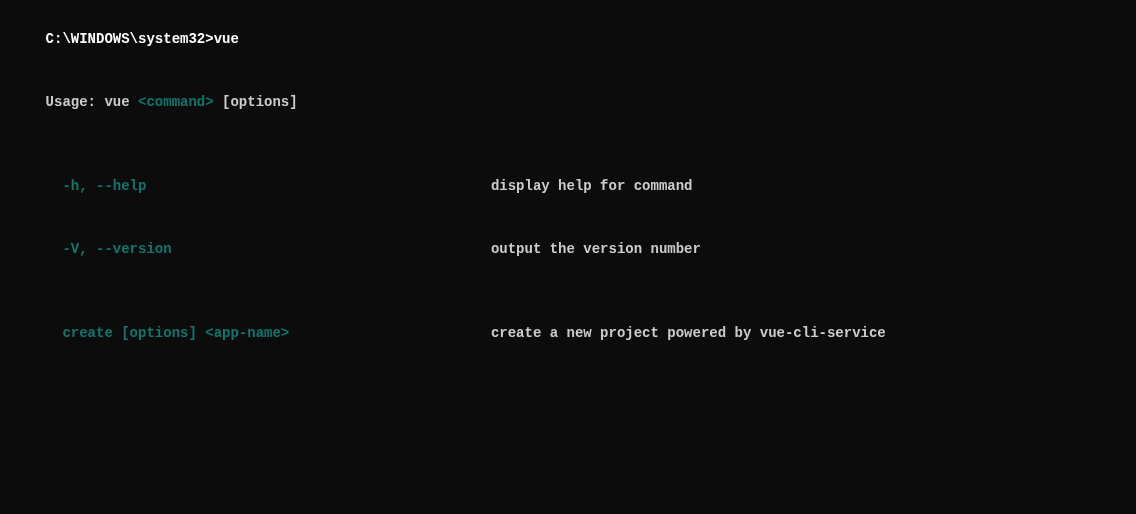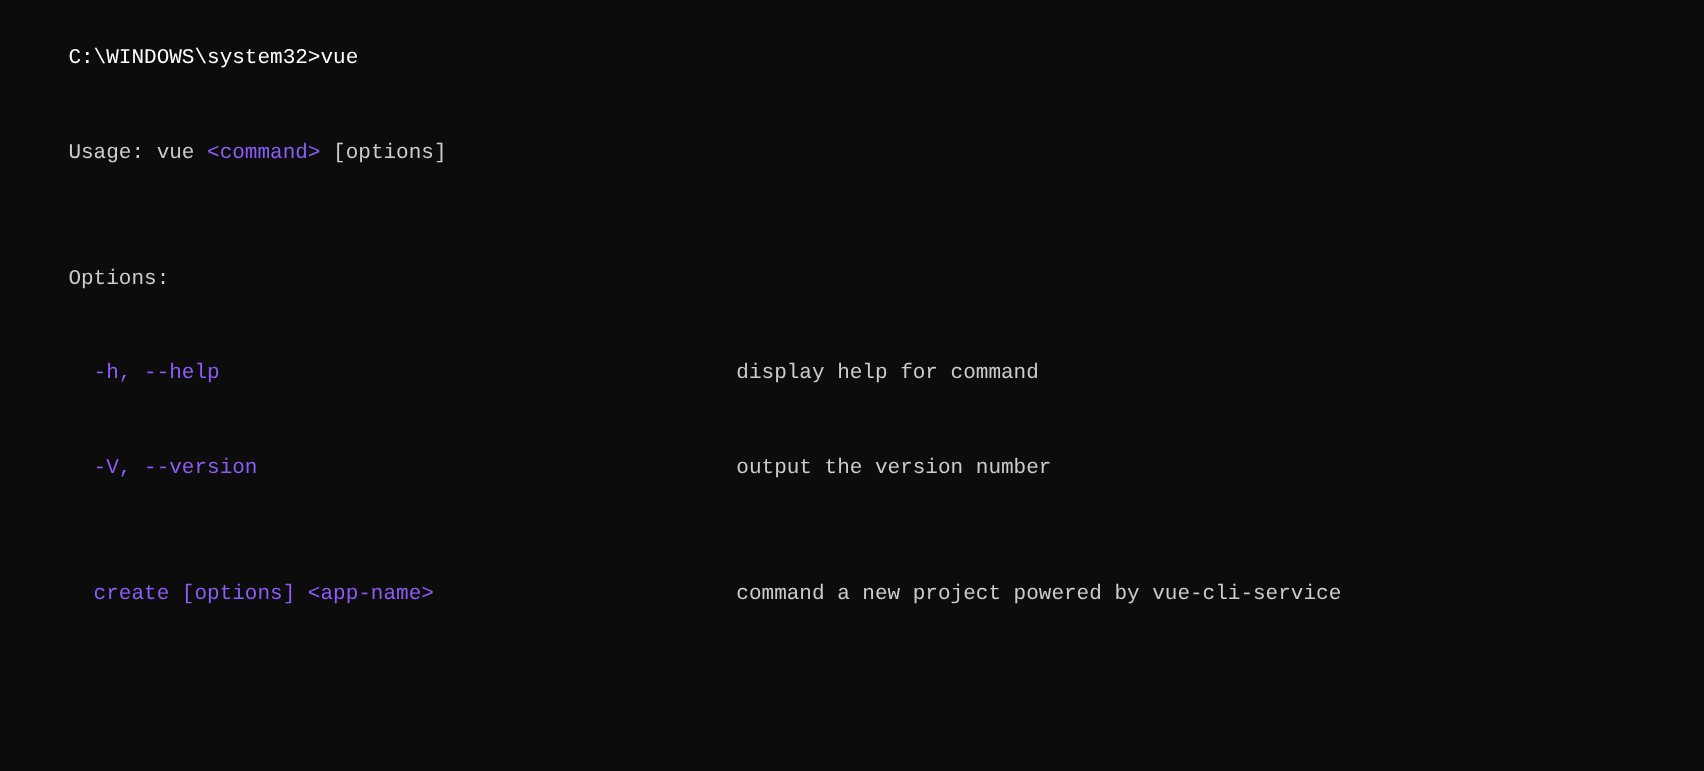--- a/index.html
+++ b/index.html
@@ -7,53 +7,50 @@
       background-color: #0c0c0c;
       color: #cccccc;
       font-family: 'Courier New', Courier, monospace;
       font-size: 14px;
       line-height: 1.5;
       width: 1136px;
       min-height: 514px;
       padding: 8px 12px;
       overflow: hidden;
     }
-    .cyan { color: #8b5cf6; }
+    .cyan { color: #0f766e; }
     .white { color: #ffffff; }
-    .terminal-line { white-space: pre; }
+    .terminal-line { white-space: pre; font-weight: bold; }
   </style>
 </head>
 <body>
 
 <div>
 
   <div class="terminal-line">
     <span class="white">C:\WINDOWS\system32&gt;vue</span>
   </div>
 
   <div class="terminal-line">
     <span>Usage: vue </span><span class="cyan">&lt;command&gt;</span><span> [options]</span>
   </div>
 
   <div class="terminal-line">&nbsp;</div>
 
-  <div class="terminal-line">
-    <span>Options:</span>
-  </div>
 
   <div class="terminal-line">
     <span class="cyan">  -h, --help                                         </span><span>display help for command</span>
   </div>
   <div class="terminal-line">
     <span class="cyan">  -V, --version                                      </span><span>output the version number</span>
   </div>
 
   <div class="terminal-line">&nbsp;</div>
 
 
   <div class="terminal-line">
-    <span class="cyan">  create [options] &lt;app-name&gt;                        </span><span>command a new project powered by vue-cli-service</span>
+    <span class="cyan">  create [options] &lt;app-name&gt;                        </span><span>create a new project powered by vue-cli-service</span>
   </div>
   <div class="terminal-line">
     
   </div>
 
 </div>
 
 </body></html>

